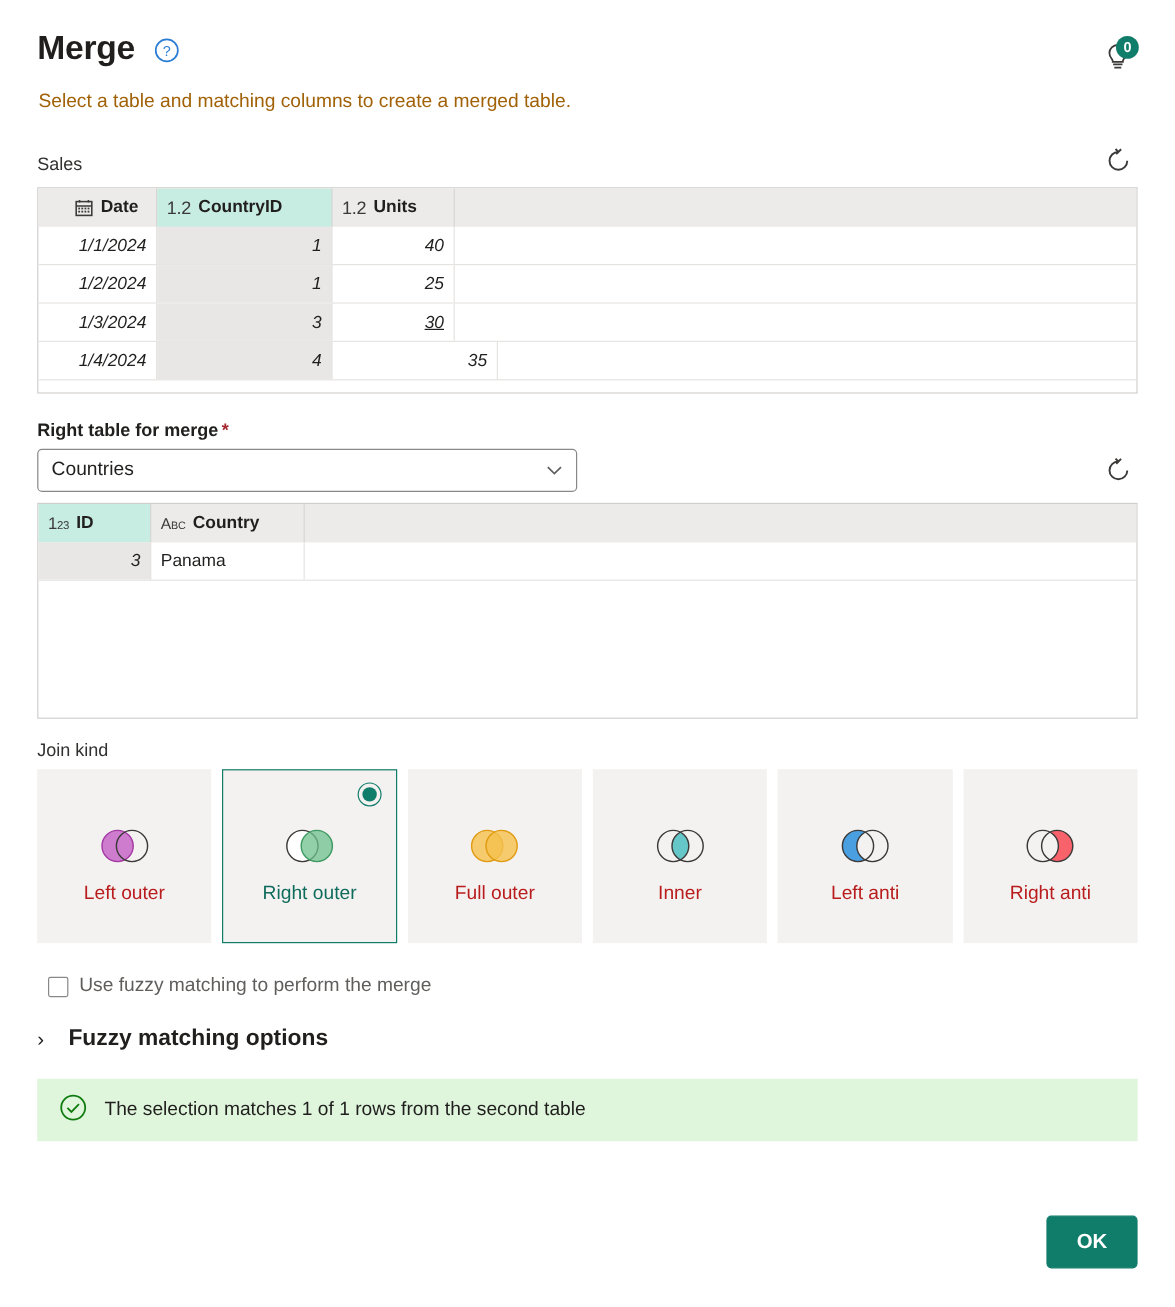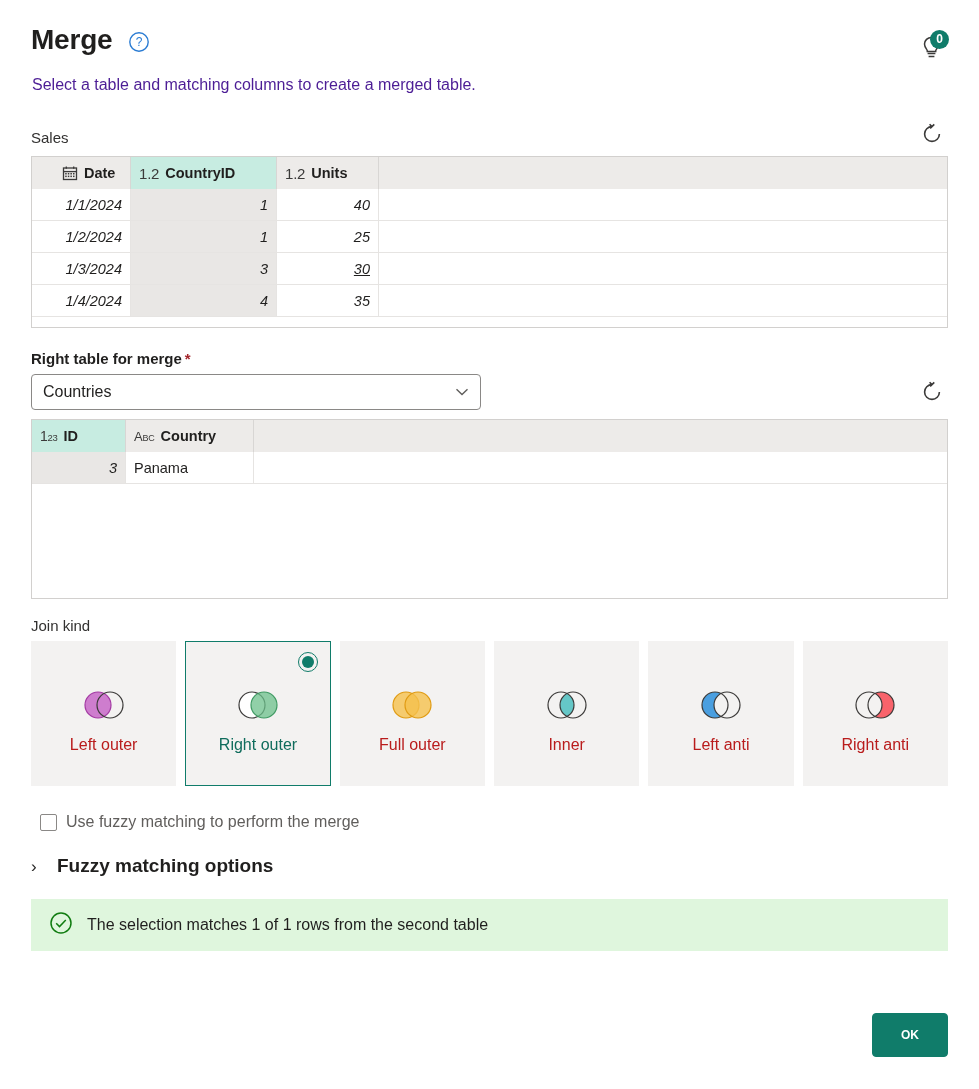--- a/index.html
+++ b/index.html
@@ -25,21 +25,21 @@
   .help-icon { margin-left: 16px; margin-top: 9px; width: 22px; height: 22px; cursor: pointer; }
   .spacer { flex: 1; }
   .bulb-wrap { position: relative; margin-top: 8px; width: 34px; height: 34px; cursor: pointer; }
   .bulb-badge {
     position: absolute; right: -1px; top: 0px;
     width: 19px; height: 19px; border-radius: 50%;
     background: #107c6a; color: #ffffff;
     font-size: 12px; font-weight: 700; line-height: 19px; text-align: center;
   }
 
-  .subtitle { font-size: 16px; color: #4c1d95; margin: 10px 0 0 1px; line-height: 22px; }
+  .subtitle { font-size: 16px; color: #a16207; margin: 10px 0 0 1px; line-height: 22px; }
 
   
   .section-label { font-size: 15px; color: #323130; margin-top: 28px; margin-bottom: 7px; }
   .field-label { font-size: 15px; font-weight: 700; color: #201f1e; margin-bottom: 7px; }
   .req-star { color: #a4262c; font-weight: 700; margin-left: 3px; }
 
   .label-row { display: flex; align-items: center; }
   .refresh-btn {
     width: 32px; height: 32px; display: flex; align-items: center; justify-content: center;
     cursor: pointer; background: transparent; border: none; padding: 0;
@@ -128,21 +128,21 @@
   
   .status {
     margin-top: 22px; height: 52px; background: #dff6dd; display: flex; align-items: center;
     padding-left: 18px;
   }
   .status-text { font-size: 16px; color: #201f1e; margin-left: 14px; text-align: right; }
 
   
   .footer { position: absolute; right: 31px; bottom: 32px; display: flex; gap: 18px; }
   .btn {
-    height: 44px; min-width: 76px; border-radius: 4px; font-size: 12px;
+    height: 44px; min-width: 76px; border-radius: 4px; font-size: 17px;
     display: flex; align-items: center; justify-content: center; cursor: pointer;
     font-family: "Liberation Sans", sans-serif;
   }
   .btn-primary { background: #107c6a; color: #ffffff; border: 1px solid #107c6a; width: 76px; font-weight: 700; }
   .btn-secondary { background: #ffffff; color: #201f1e; border: 1px solid #8a8886; width: 112px; }
 </style>
 </head>
 <body>
 
 <div class="dialog">
@@ -230,21 +230,21 @@
     </div>
     <div class="prow">
       <div class="pcell num" style="width:99px;">1/3/2024</div>
       <div class="pcell num sel" style="width:146px;">3</div>
       <div class="pcell num" style="width:102px;text-decoration:underline;">30</div>
       <div class="pcell filler"></div>
     </div>
     <div class="prow">
       <div class="pcell num" style="width:99px;">1/4/2024</div>
       <div class="pcell num sel" style="width:146px;">4</div>
-      <div class="pcell num" style="width:102px;">35</div>
+      <div class="pcell num" style="width:102px;margin-left:36px;">35</div>
       <div class="pcell filler"></div>
     </div>
     <div class="prow blank">
       <div class="pcell filler"></div>
     </div>
   </div>
 
   <div class="field-label" style="margin-top:22px;">
     <span>Right table for merge</span><span class="req-star">*</span>
   </div>

